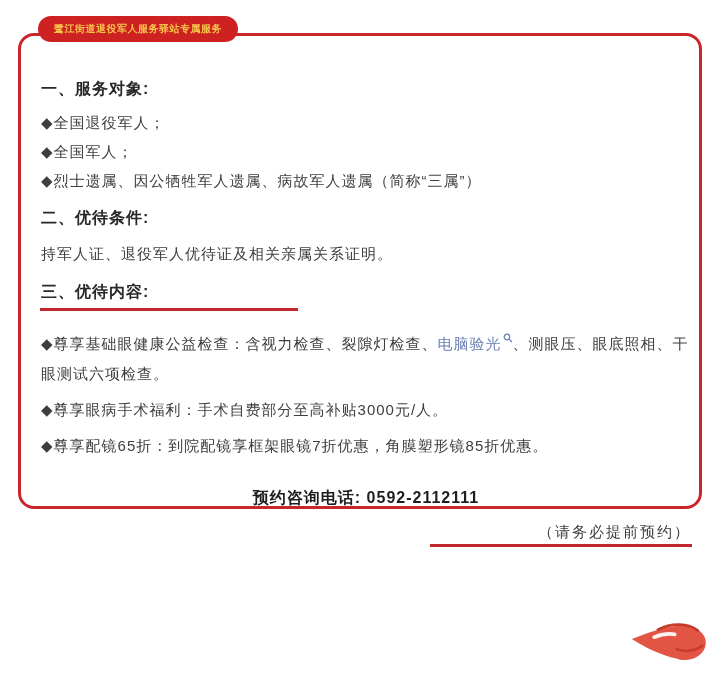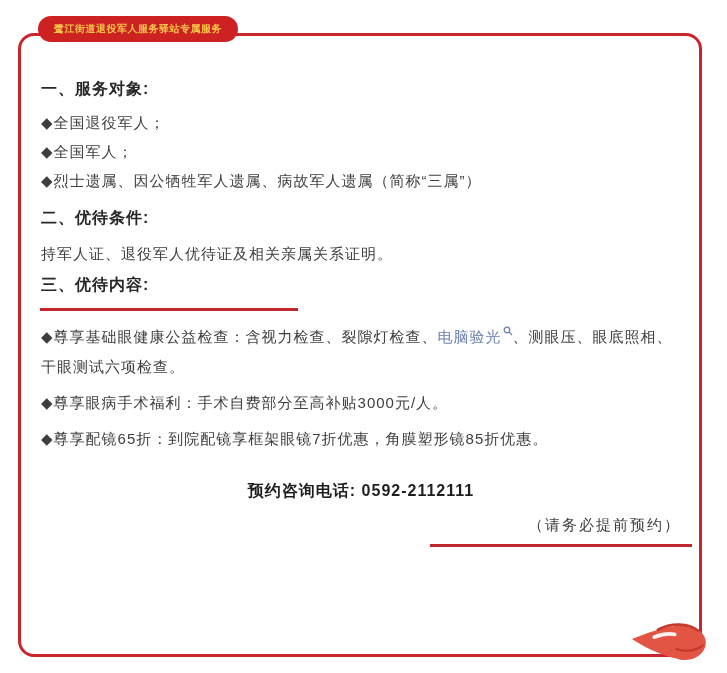--- a/index.html
+++ b/index.html
@@ -6,25 +6,25 @@
   html, body {
     width: 727px; height: 673px;
     background: #ffffff;
     font-family: "Liberation Sans", "DejaVu Sans", sans-serif;
     position: relative;
     overflow: hidden;
   }
   .frame {
     position: absolute;
     left: 18px; top: 33px;
-    width: 684px; height: 624px;
+    width: 684px; height: 476px;
     border: 3px solid #c9252b;
     border-radius: 16px;
     background: #ffffff;
-    padding: 42px 18px 0 20px;
+    padding: 42px 8px 0 20px;
   }
   .title-pill {
     position: absolute;
     left: 38px; top: 16px;
     z-index: 3;
     background: #ce2121;
     color: #f7c64a;
     font-size: 10px;
     font-weight: bold;
     letter-spacing: 0.5px;
@@ -40,21 +40,21 @@
     letter-spacing: 1px;
   }
   .bullet-list { margin-top: 8px; margin-bottom: 12px; }
   .bullet-item, .plain-line {
     font-size: 15px;
     color: #3e3e3e;
     line-height: 29px;
     letter-spacing: 1px;
   }
   .sec2-heading { margin-top: 0; }
-  .condition-line { margin-top: 10px; margin-bottom: 6px; }
+  .condition-line { margin-top: 10px; margin-bottom: 13px; }
   .sec3-heading { margin-bottom: 26px; }
   .benefit {
     font-size: 15px;
     color: #3e3e3e;
     line-height: 30px;
     letter-spacing: 1px;
     margin-bottom: 6px;
   }
   .entity-link {
     color: #6b80b3;

